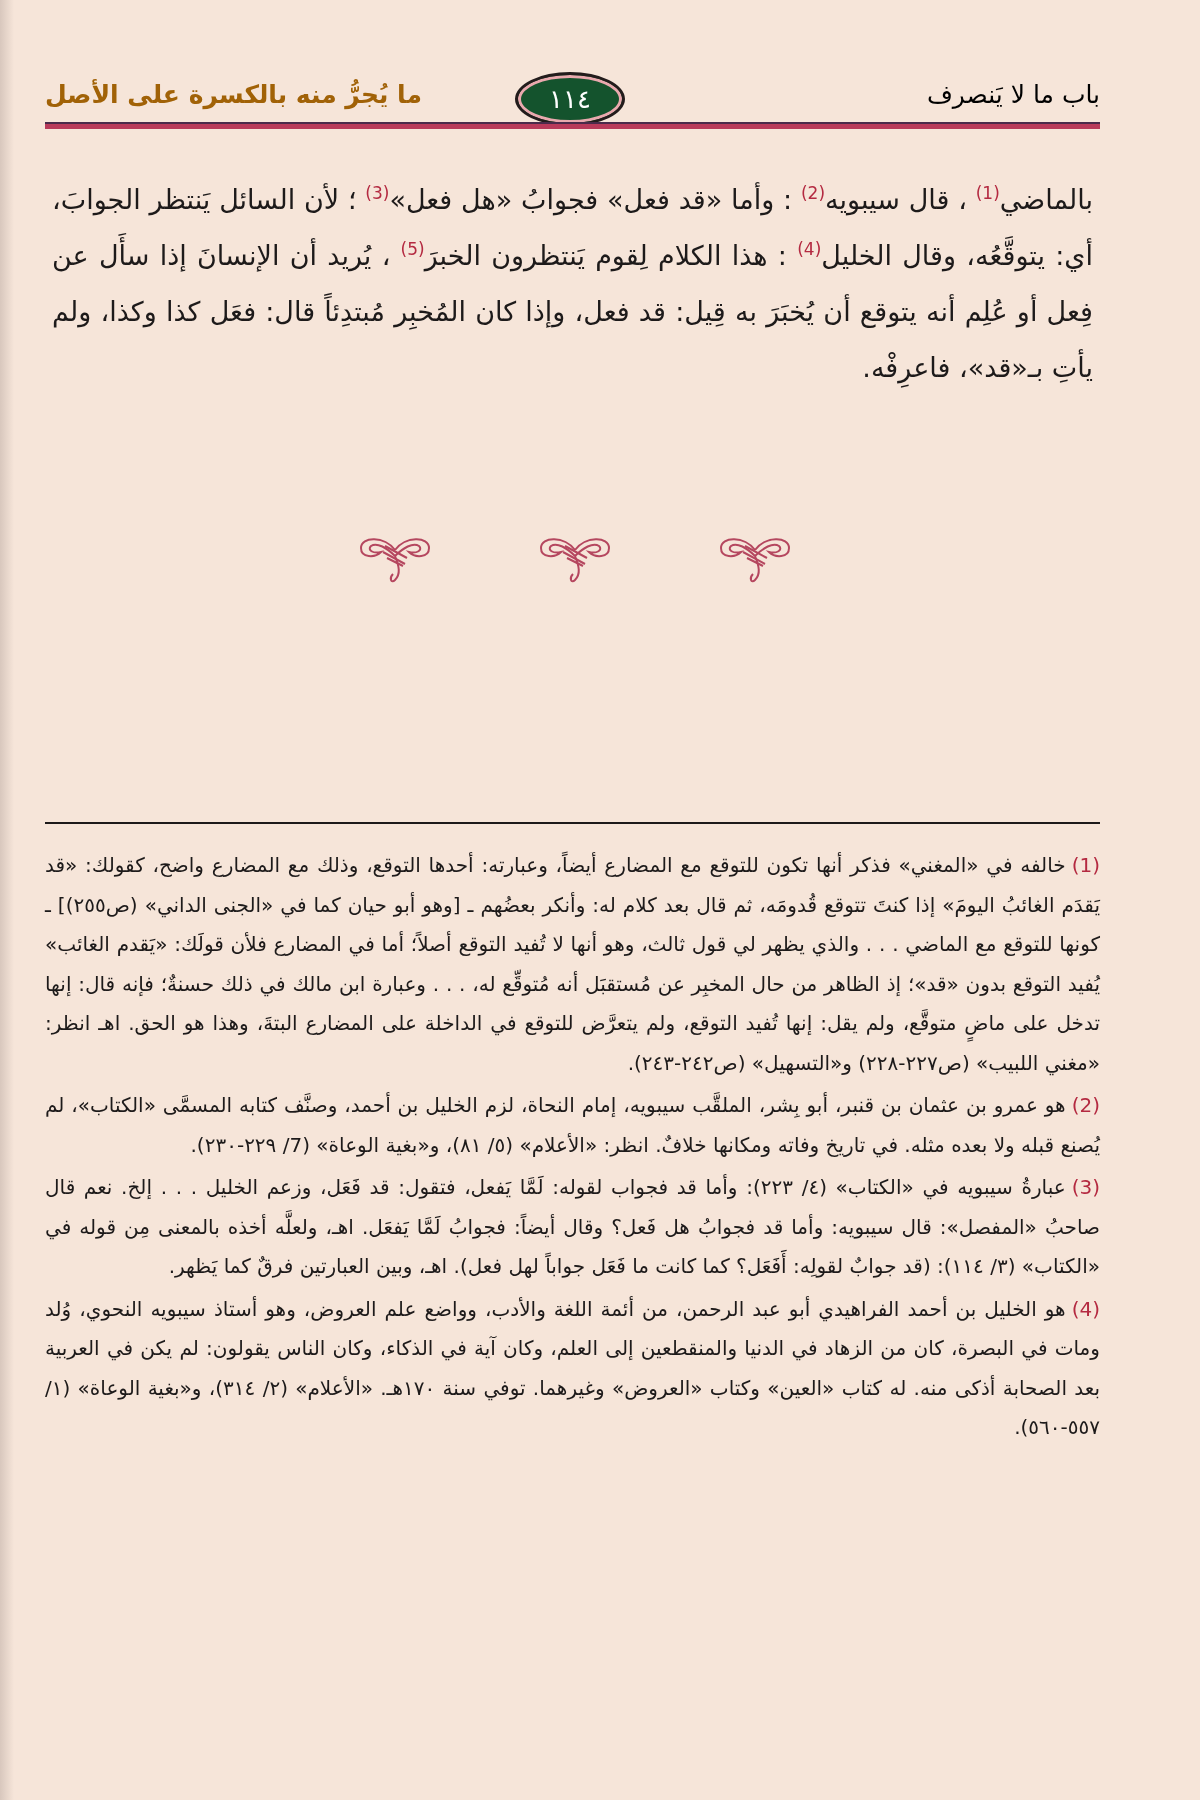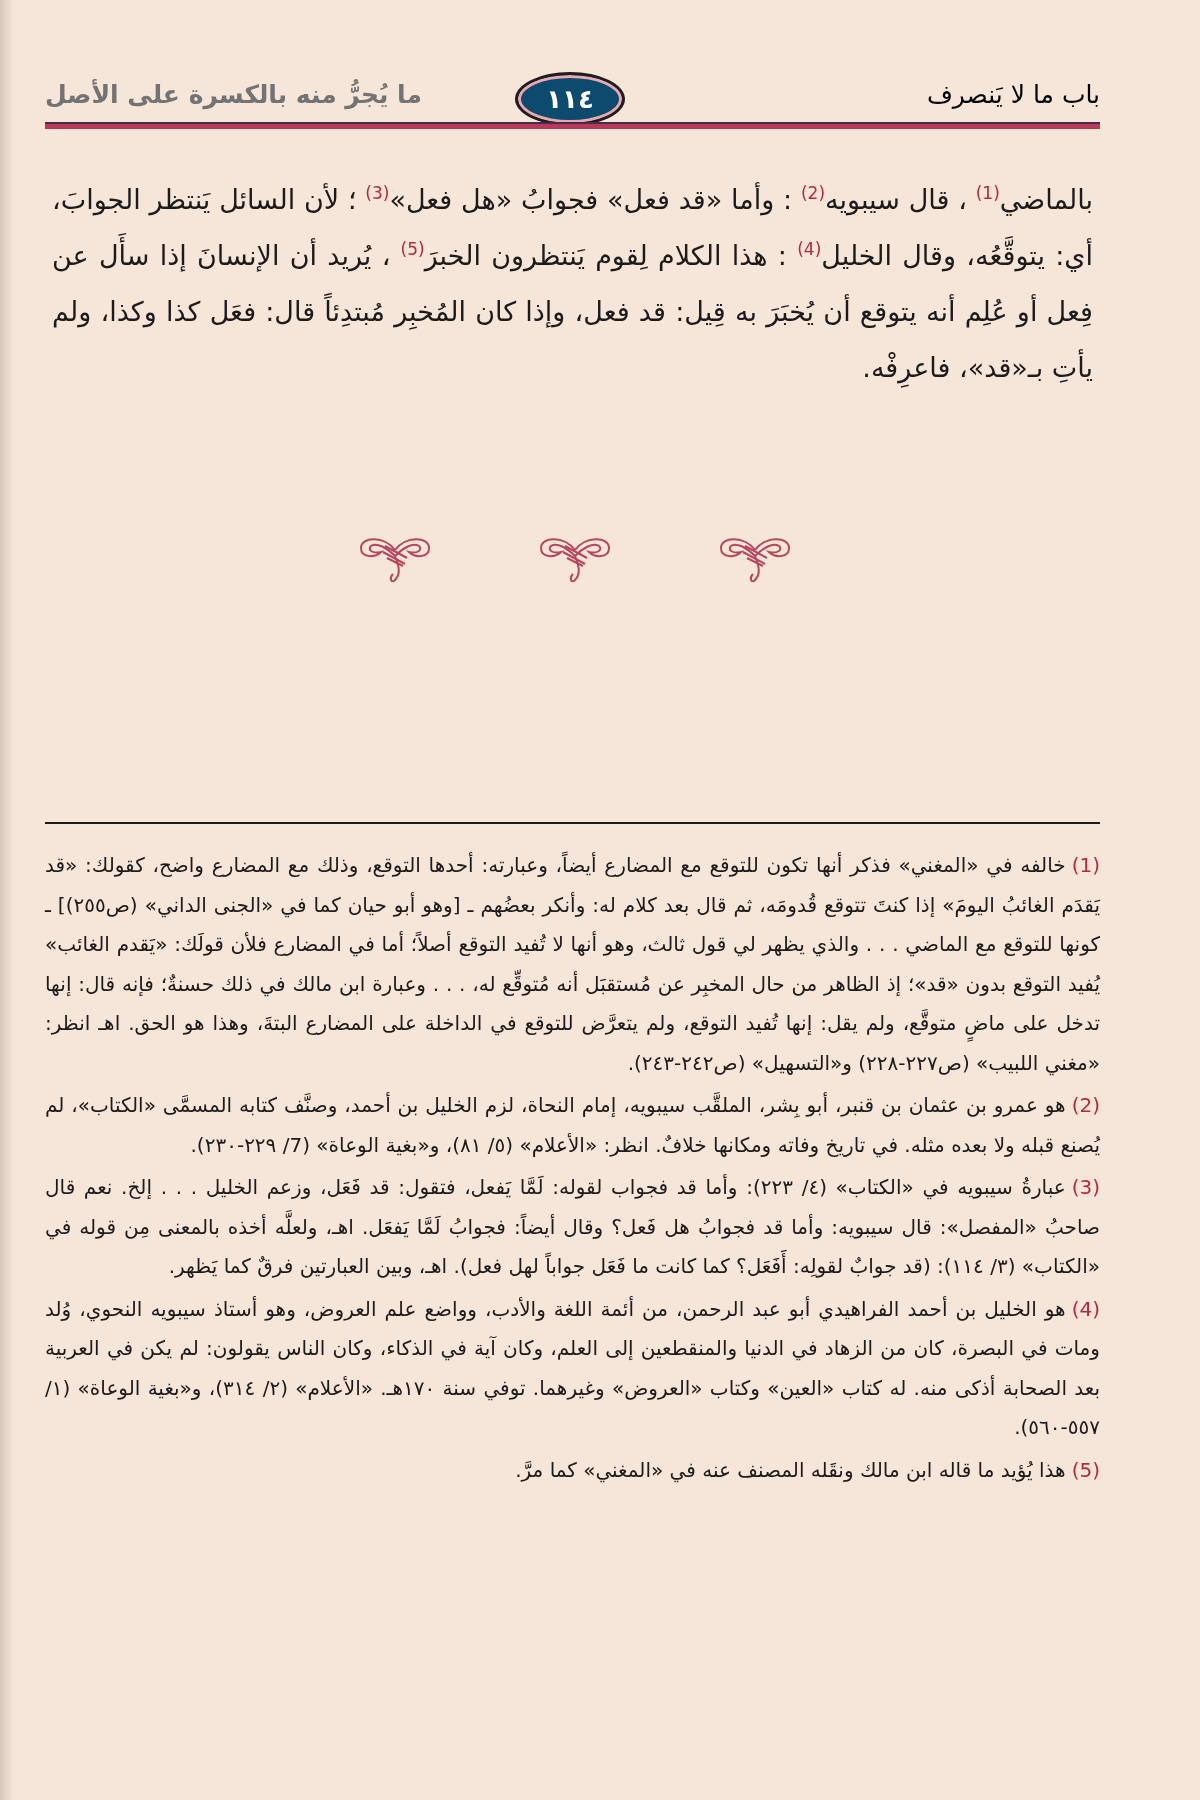--- a/index.html
+++ b/index.html
@@ -36,38 +36,38 @@
       font-size: 25px;
       font-weight: normal;
       color: #000000;
     }
     .header-left {
       position: absolute;
       left: 0;
       top: 8px;
       font-size: 25px;
       font-weight: bold;
-      color: #737373;
+      color: #a16207;
     }
     .page-number-badge {
       position: absolute;
       left: 470px;
       top: 0px;
       width: 104px;
       height: 48px;
       border-radius: 50%;
-      background: #0c4a6e;
+      background: #14532d;
       border: 3px solid #231c1c;
       box-shadow: inset 0 0 0 3px #e9a9ae;
       display: flex;
       align-items: center;
       justify-content: center;
       color: #fff;
       font-size: 26px;
-      font-weight: bold;
+      font-weight: normal;
       letter-spacing: 2px;
     }
     .header-rule {
       position: absolute;
       left: 45px;
       right: 100px;
       top: 122px;
       height: 5px;
       background: #b83a5a;
       border-top: 2px solid #4a2a4a;
@@ -194,16 +194,13 @@
   </p>
   <p class="footnote">
     <span class="fn-num">(2)</span><span>هو عمرو بن عثمان بن قنبر، أبو بِشر، الملقَّب سيبويه، إمام النحاة، لزم الخليل بن أحمد، وصنَّف كتابه المسمَّى «الكتاب»، لم يُصنع قبله ولا بعده مثله. في تاريخ وفاته ومكانها خلافٌ. انظر: «الأعلام» (٥/ ٨١)، و«بغية الوعاة» (7/ ٢٢٩-٢٣٠).</span>
   </p>
   <p class="footnote">
     <span class="fn-num">(3)</span><span>عبارةُ سيبويه في «الكتاب» (٤/ ٢٢٣): وأما قد فجواب لقوله: لَمَّا يَفعل، فتقول: قد فَعَل، وزعم الخليل . . . إلخ. نعم قال صاحبُ «المفصل»: قال سيبويه: وأما قد فجوابُ هل فَعل؟ وقال أيضاً: فجوابُ لَمَّا يَفعَل. اهـ، ولعلَّه أخذه بالمعنى مِن قوله في «الكتاب» (٣/ ١١٤): (قد جوابٌ لقولِه: أَفَعَل؟ كما كانت ما فَعَل جواباً لهل فعل). اهـ، وبين العبارتين فرقٌ كما يَظهر.</span>
   </p>
   <p class="footnote">
     <span class="fn-num">(4)</span><span>هو الخليل بن أحمد الفراهيدي أبو عبد الرحمن، من أئمة اللغة والأدب، وواضع علم العروض، وهو أستاذ سيبويه النحوي، وُلد ومات في البصرة، كان من الزهاد في الدنيا والمنقطعين إلى العلم، وكان آية في الذكاء، وكان الناس يقولون: لم يكن في العربية بعد الصحابة أذكى منه. له كتاب «العين» وكتاب «العروض» وغيرهما. توفي سنة ١٧٠هـ. «الأعلام» (٢/ ٣١٤)، و«بغية الوعاة» (١/ ٥٥٧-٥٦٠).</span>
   </p>
-  <p class="footnote">
-    <span class="fn-num">(5)</span><span>هذا يُؤيد ما قاله ابن مالك ونقَله المصنف عنه في «المغني» كما مرَّ.</span>
-  </p>
 </div>
 
 </body></html>

